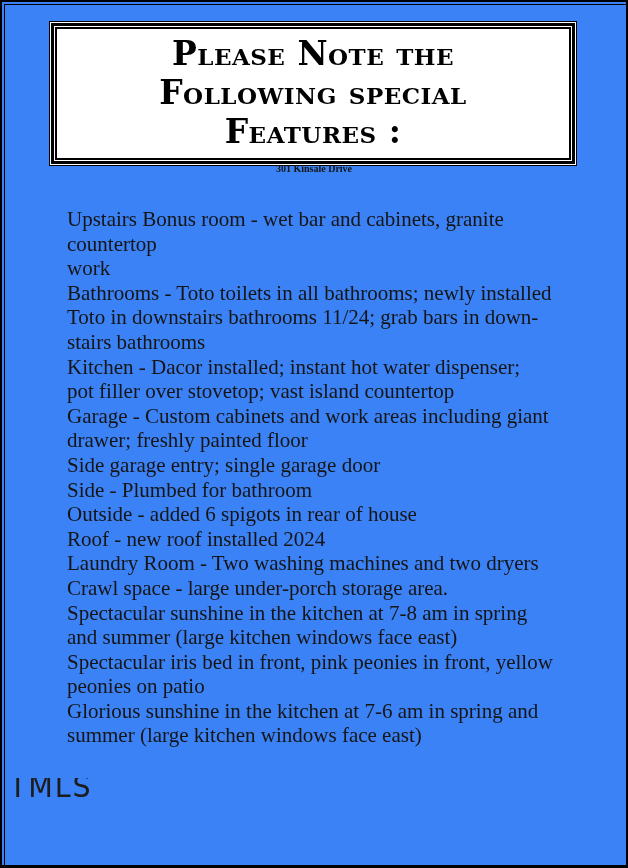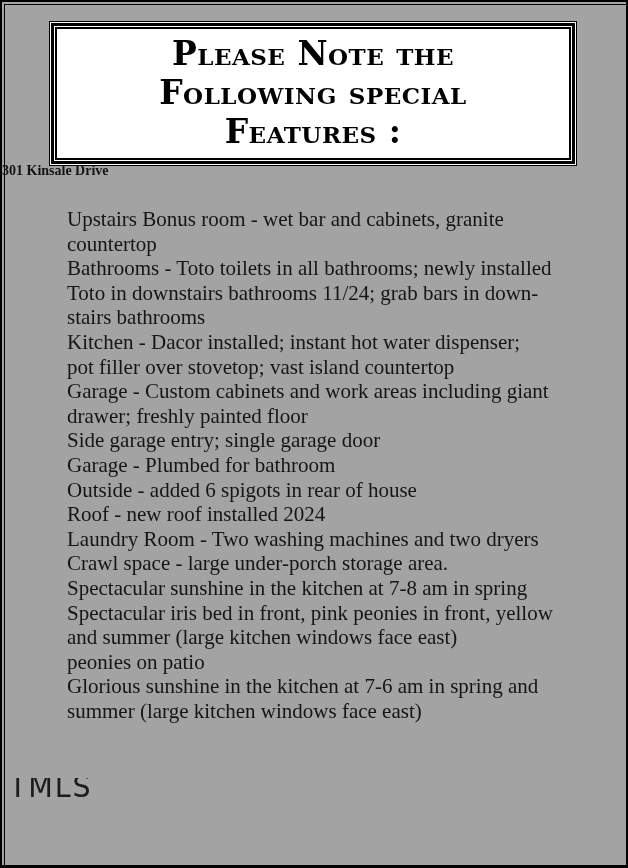--- a/index.html
+++ b/index.html
@@ -1,20 +1,20 @@
 <!DOCTYPE html>
 <html><head>
 <meta charset="utf-8">
 <style>
   html, body { margin:0; padding:0; background:#ffffff; }
   .page {
     position:relative;
     width:628px; height:868px;
     box-sizing:border-box;
-    background:#a3a3a3;
+    background:#3b82f6;
     border-left:2px solid #000;
     border-top:2px solid #000;
     border-right:2px solid #000;
     border-bottom:3px solid #000;
     overflow:hidden;
     font-family:"Liberation Serif", serif;
     color:#141414;
   }
   .page-inner-line {
     position:absolute; left:2px; top:2px; right:0; bottom:0;
@@ -37,22 +37,23 @@
     font-variant:small-caps;
     font-size:33px;
     line-height:39px;
     letter-spacing:0.5px;
     text-align:center;
     color:#000;
     white-space:nowrap;
   }
   .address {
     position:absolute; top:161px; left:0; width:100%;
+    text-align:center;
     font-weight:bold;
-    font-size:14px;
+    font-size:10px;
     color:#141414;
   }
   .features {
     position:absolute; top:205px; left:65px; right:16px;
   }
   .feature-line {
     font-size:21px;
     line-height:24.6px;
     white-space:nowrap;
     color:#151515;
@@ -90,36 +91,37 @@
       </div>
     </div>
   </div>
 
   <div class="address">301 Kinsale Drive</div>
 
   <div class="features">
 
   <div class="feature-line">Upstairs Bonus room - wet bar and cabinets, granite</div>
       <div class="feature-line">countertop</div>
+      <div class="feature-line">work</div>
       <div class="feature-line">Bathrooms - Toto toilets in all bathrooms; newly installed</div>
       <div class="feature-line">Toto in downstairs bathrooms 11/24; grab bars in down-</div>
       <div class="feature-line">stairs bathrooms</div>
       <div class="feature-line">Kitchen - Dacor installed; instant hot water dispenser;</div>
       <div class="feature-line">pot filler over stovetop; vast island countertop</div>
       <div class="feature-line">Garage - Custom cabinets and work areas including giant</div>
       <div class="feature-line">drawer; freshly painted floor</div>
       <div class="feature-line">Side garage entry; single garage door</div>
-      <div class="feature-line">Garage - Plumbed for bathroom</div>
+      <div class="feature-line">Side - Plumbed for bathroom</div>
       <div class="feature-line">Outside - added 6 spigots in rear of house</div>
       <div class="feature-line">Roof - new roof installed 2024</div>
       <div class="feature-line">Laundry Room - Two washing machines and two dryers</div>
       <div class="feature-line">Crawl space - large under-porch storage area.</div>
       <div class="feature-line">Spectacular sunshine in the kitchen at 7-8 am in spring</div>
+      <div class="feature-line">and summer (large kitchen windows face east)</div>
       <div class="feature-line">Spectacular iris bed in front, pink peonies in front, yellow</div>
-      <div class="feature-line">and summer (large kitchen windows face east)</div>
       <div class="feature-line">peonies on patio</div>
       <div class="feature-line">Glorious sunshine in the kitchen at 7-6 am in spring and</div>
       <div class="feature-line">summer (large kitchen windows face east)</div>
     </div>
 
   <div class="logo-clip">
     <div class="logo-text">TMLS</div>
   </div>
 </div>
 

